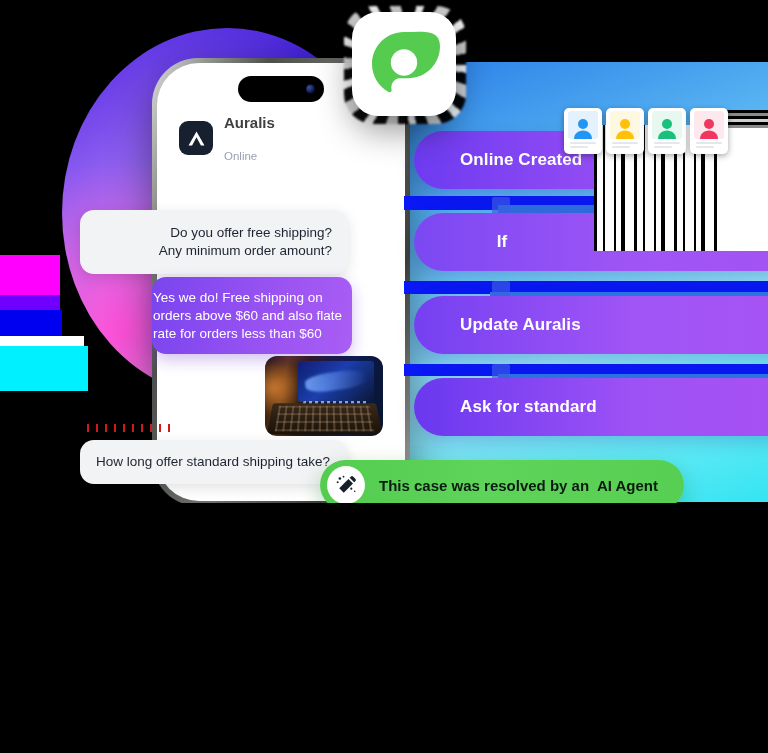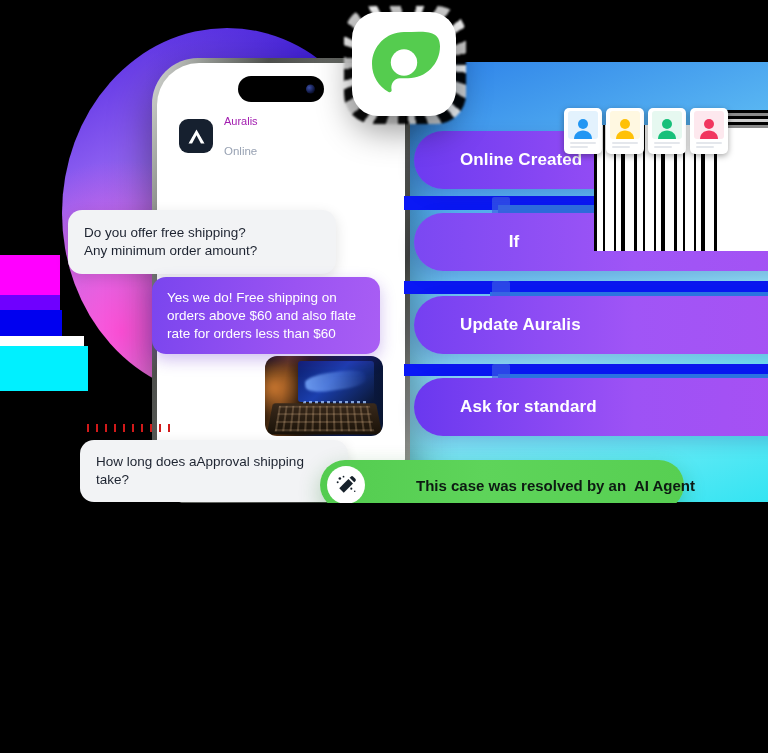--- a/index.html
+++ b/index.html
@@ -44,21 +44,21 @@
   
   .flowpanel{position:absolute;left:396px;top:62px;width:372px;height:440px;z-index:10;
     background:linear-gradient(160deg,#2b7fe8 0%,#59b6f2 32%,#8fe0f7 62%,#5ee9f5 85%,#34e4f2 100%);}
 
   .flow-card{position:absolute;z-index:34;display:flex;align-items:center;
     border-radius:42px;color:#fff;font-weight:700;font-size:17px;letter-spacing:.1px;
     box-shadow:0 6px 18px rgba(40,0,110,.18);}
   .flow-card span{display:block;padding-left:46px;}
   .fc1{left:414px;top:131px;width:400px;height:58px;background:linear-gradient(90deg,#6d3bf0 0%,#9a4ff5 55%,#a24ff2 100%);}
   .fc2{left:414px;top:213px;width:400px;height:58px;background:linear-gradient(90deg,#7b48f2 0%,#9f55f6 55%,#a552f3 100%);}
-  .fc2 span{padding-left:12px;width:176px;text-align:center;}
+  .fc2 span{padding-left:0;width:176px;text-align:center;}
   .fc3{left:414px;top:296px;width:400px;height:58px;background:linear-gradient(90deg,#7540f1 0%,#a055f6 55%,#a852f3 100%);}
   .fc4{left:414px;top:378px;width:400px;height:58px;background:linear-gradient(90deg,#6a38ef 0%,#9d52f5 55%,#a950f3 100%);}
 
   
   .nub{position:absolute;width:18px;height:26px;background:#3f63e8;opacity:.65;z-index:31;border-radius:2px;}
   .n1{left:492px;top:197px;} .n2{left:492px;top:281px;} .n3{left:492px;top:364px;}
 
   
   .avatars{position:absolute;left:564px;top:108px;display:flex;gap:4px;z-index:50;}
   .av-card{width:38px;height:46px;background:#fff;border-radius:5px;
@@ -79,21 +79,21 @@
   .island .lens{position:absolute;right:9px;top:50%;transform:translateY(-50%);width:9px;height:9px;border-radius:50%;
     background:radial-gradient(circle at 35% 35%,#3b4ea8,#0a1030 70%);}
   .statusbar{position:absolute;right:13px;top:17px;display:flex;align-items:flex-end;gap:4px;z-index:3;}
   .bars{display:flex;align-items:flex-end;gap:1.5px;height:11px;}
   .bars i{width:2.5px;background:#000;border-radius:.5px;}
   .bars i:nth-child(1){height:4px;} .bars i:nth-child(2){height:6px;}
   .bars i:nth-child(3){height:8px;} .bars i:nth-child(4){height:11px;}
 
   .app-head{position:absolute;left:22px;top:52px;display:flex;align-items:center;gap:11px;}
   .app-logo{width:34px;height:34px;border-radius:9px;background:#16202f;display:flex;align-items:center;justify-content:center;}
-  .app-name{font-size:11px;font-weight:400;color:#a21caf;line-height:1.1;}
+  .app-name{font-size:15px;font-weight:700;color:#404040;line-height:1.1;}
   .app-status{font-size:11.5px;color:#98a2b3;margin-top:18px;}
 
   .photo-msg{position:absolute;left:108px;top:293px;width:118px;height:80px;border-radius:12px;overflow:hidden;
     background:linear-gradient(100deg,#1a1208 0%,#5b3414 18%,#2a1a0d 34%,#101a38 52%,#0c1c52 70%,#08142e 100%);}
   .photo-msg .scr{position:absolute;left:28%;top:6%;width:64%;height:52%;border-radius:3px;
     background:linear-gradient(135deg,#0c1f6e 0%,#1b3fae 45%,#0a1736 100%);}
   .photo-msg .wav{position:absolute;left:34%;top:20%;width:52%;height:22%;border-radius:40%;
     background:linear-gradient(90deg,rgba(120,170,255,.85),rgba(30,60,170,.2));transform:rotate(-8deg);filter:blur(1px);}
   .photo-msg .dock{position:absolute;left:32%;top:56%;width:56%;height:6%;border-radius:2px;
     background:repeating-linear-gradient(90deg,#9fc4ff 0 3px,transparent 3px 6px);opacity:.8;}
@@ -104,28 +104,28 @@
     background:repeating-linear-gradient(90deg,rgba(255,210,160,.22) 0 2px,transparent 2px 7px),
                repeating-linear-gradient(180deg,rgba(255,210,160,.18) 0 2px,transparent 2px 8px);}
   .photo-msg .bokeh{position:absolute;left:-6%;top:8%;width:34%;height:80%;
     background:radial-gradient(circle at 40% 40%,rgba(255,150,60,.75),rgba(255,120,40,0) 65%);filter:blur(3px);}
 
   
   .bubble{position:absolute;z-index:60;border-radius:14px;font-size:13.5px;line-height:1.32;}
   .b-in{background:#f2f3f5;color:#1d2330;box-shadow:0 4px 14px rgba(0,0,0,.12);}
   .b-out{background:linear-gradient(100deg,#7a45ee 0%,#9a53f2 60%,#a95ef4 100%);color:#fff;
          box-shadow:0 6px 16px rgba(90,30,200,.28);}
-  .bub1{left:68px;top:210px;width:236px;padding:14px 16px;}
-  .bub2{left:152px;top:277px;width:198px;padding:12px 15px;}
+  .bub1{left:80px;top:210px;width:236px;padding:14px 16px;text-align:right;}
+  .bub2{left:152px;top:277px;width:198px;padding:12px 1px;}
   .bub3{left:80px;top:440px;width:236px;padding:13px 16px;}
 
   
   .banner{position:absolute;left:320px;top:460px;width:364px;height:50px;z-index:70;
     border-radius:26px;background:linear-gradient(90deg,#53cc4f 0%,#5ed45a 45%,#57cf52 100%);
-    display:flex;align-items:center;box-shadow:0 8px 22px rgba(20,120,30,.3);gap:37px;}
+    display:flex;align-items:center;box-shadow:0 8px 22px rgba(20,120,30,.3);}
   .banner-icon{width:38px;height:38px;border-radius:50%;background:#fff;margin-left:7px;
     display:flex;align-items:center;justify-content:center;flex:none;}
   .banner-text{margin-left:14px;font-size:15px;font-weight:700;color:#0d1a12;white-space:pre;}
 
   
   .float-icon{position:absolute;left:352px;top:12px;width:104px;height:104px;z-index:80;
     border-radius:26px;background:#fff;display:flex;align-items:center;justify-content:center;
     box-shadow:0 14px 34px rgba(0,0,0,.42);}
   .float-icon-glitch{position:absolute;left:344px;top:6px;width:122px;height:118px;z-index:79;border-radius:30px;
     background:repeating-conic-gradient(from 0deg,#000 0% 3%,#fff 3% 5%,#000 5% 8%,#d8d8d8 8% 11%);
@@ -256,21 +256,21 @@
         <div class="wav"></div>
         <div class="dock"></div>
         <div class="kbd"></div>
       </div>
     </div>
   </div>
 
   <div class="bubble b-in bub1" style="white-space:pre-line">Do you offer free shipping?
 Any minimum order amount?</div>
   <div class="bubble b-out bub2">Yes we do! Free shipping on orders above $60 and also flate rate for orders less than $60</div>
-  <div class="bubble b-in bub3">How long does aApproval shipping take?</div>
+  <div class="bubble b-in bub3">How long offer standard shipping take?</div>
 
   <div class="topcut-left"></div>
   <div class="topcut-left2"></div>
   <div class="glitch gb-magenta"></div>
   <div class="glitch gb-violet"></div>
   <div class="glitch gb-blue"></div>
   <div class="glitch gb-white"></div>
   <div class="glitch gb-cyan"></div>
   <div class="gredticks"></div>
 

